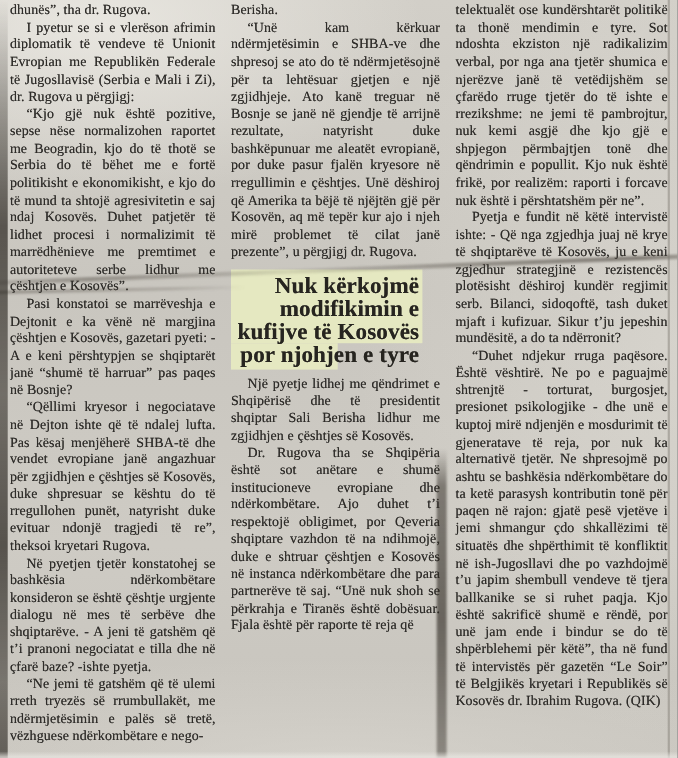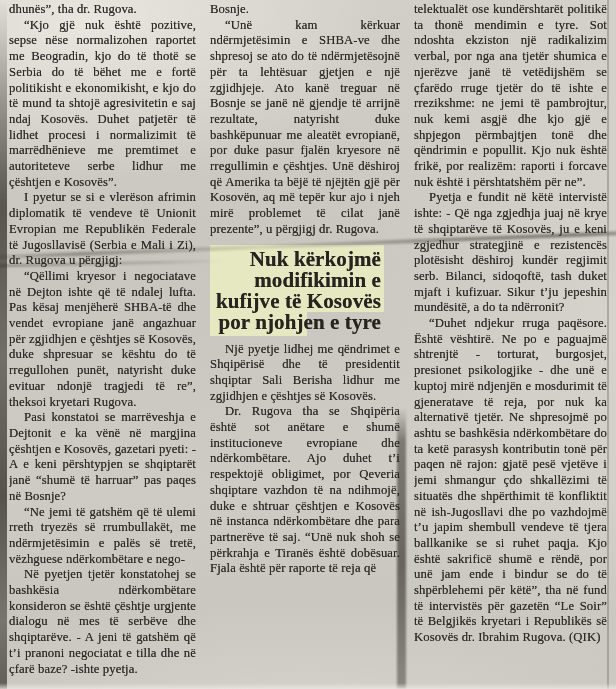--- a/index.html
+++ b/index.html
@@ -76,30 +76,30 @@
     background:linear-gradient(180deg, rgba(235,233,228,0), rgba(235,233,228,.8));
   }
 </style>
 </head>
 <body>
 
 <div class="page">
 
   <div class="col" id="col1">
     <p class="cont">dhunës”, tha dr. Rugova.</p>
+    <p>I pyetur se si e vlerëson afrimin diplomatik të vendeve të Unionit Evropian me Republikën Federale të Jugosllavisë (Serbia e Mali i Zi), dr. Rugova u përgjigj:</p>
     <p>“Kjo gjë nuk është pozitive, sepse nëse normalizohen raportet me Beogradin, kjo do të thotë se Serbia do të bëhet me e fortë politikisht e ekonomikisht, e kjo do të mund ta shtojë agresivitetin e saj ndaj Kosovës. Duhet patjetër të lidhet procesi i normalizimit të marrëdhënieve me premtimet e autoriteteve serbe lidhur me çështjen e Kosovës”.</p>
-    <p>I pyetur se si e vlerëson afrimin diplomatik të vendeve të Unionit Evropian me Republikën Federale të Jugosllavisë (Serbia e Mali i Zi), dr. Rugova u përgjigj:</p>
+    <p>Pasi konstatoi se marrëveshja e Dejtonit e ka vënë në margjina çështjen e Kosovës, gazetari pyeti: - A e keni përshtypjen se shqiptarët janë “shumë të harruar” pas paqes në Bosnje?</p>
     <p>“Qëllimi kryesor i negociatave në Dejton ishte që të ndalej lufta. Pas kësaj menjëherë SHBA-të dhe vendet evropiane janë angazhuar për zgjidhjen e çështjes së Kosovës, duke shpresuar se kështu do të rregullohen punët, natyrisht duke evituar ndonjë tragjedi të re”, theksoi kryetari Rugova.</p>
-    <p>Pasi konstatoi se marrëveshja e Dejtonit e ka vënë në margjina çështjen e Kosovës, gazetari pyeti: - A e keni përshtypjen se shqiptarët janë “shumë të harruar” pas paqes në Bosnje?</p>
+    <p>Në pyetjen tjetër konstatohej se bashkësia ndërkombëtare konsideron se është çështje urgjente dialogu në mes të serbëve dhe shqiptarëve. - A jeni të gatshëm që t’i pranoni negociatat e tilla dhe në çfarë baze? -ishte pyetja.</p>
     <p>“Ne jemi të gatshëm që të ulemi rreth tryezës së rrumbullakët, me ndërmjetësimin e palës së tretë, vëzhguese ndërkombëtare e nego-</p>
-    <p>Në pyetjen tjetër konstatohej se bashkësia ndërkombëtare konsideron se është çështje urgjente dialogu në mes të serbëve dhe shqiptarëve. - A jeni të gatshëm që t’i pranoni negociatat e tilla dhe në çfarë baze? -ishte pyetja.</p>
   </div>
 
   <div class="col" id="col2">
-    <p class="cont">Bosnje.</p>
+    <p class="cont">Berisha.</p>
     <p>“Unë kam kërkuar ndërmjetësimin e SHBA-ve dhe shpresoj se ato do të ndërmjetësojnë për ta lehtësuar gjetjen e një zgjidhjeje. Ato kanë treguar në Bosnje se janë në gjendje të arrijnë rezultate, natyrisht duke bashkëpunuar me aleatët evropianë, por duke pasur fjalën kryesore në rregullimin e çështjes. Unë dëshiroj që Amerika ta bëjë të njëjtën gjë për Kosovën, aq më tepër kur ajo i njeh mirë problemet të cilat janë prezente”, u përgjigj dr. Rugova.</p>
     <h2 class="subhead">Nuk kërkojmë modifikimin e kufijve të Kosovës por njohjen e tyre</h2>
     <p>Një pyetje lidhej me qëndrimet e Shqipërisë dhe të presidentit shqiptar Sali Berisha lidhur me zgjidhjen e çështjes së Kosovës.</p>
     <p>Dr. Rugova tha se Shqipëria është sot anëtare e shumë institucioneve evropiane dhe ndërkombëtare. Ajo duhet t’i respektojë obligimet, por Qeveria shqiptare vazhdon të na ndihmojë, duke e shtruar çështjen e Kosovës në instanca ndërkombëtare dhe para partnerëve të saj. “Unë nuk shoh se përkrahja e Tiranës është dobësuar. Fjala është për raporte të reja që</p>
   </div>
 
   <div class="col" id="col3">
     <p class="cont">telektualët ose kundërshtarët politikë ta thonë mendimin e tyre. Sot ndoshta ekziston një radikalizim verbal, por nga ana tjetër shumica e njerëzve janë të vetëdijshëm se çfarëdo rruge tjetër do të ishte e rrezikshme: ne jemi të pambrojtur, nuk kemi asgjë dhe kjo gjë e shpjegon përmbajtjen tonë dhe qëndrimin e popullit. Kjo nuk është frikë, por realizëm: raporti i forcave nuk është i përshtatshëm për ne”.</p>
     <p>Pyetja e fundit në këtë intervistë ishte: - Që nga zgjedhja juaj në krye të shqiptarëve të Kosovës, ju e keni zgjedhur strategjinë e rezistencës plotësisht dëshiroj kundër regjimit serb. Bilanci, sidoqoftë, tash duket mjaft i kufizuar. Sikur t’ju jepeshin mundësitë, a do ta ndërronit?</p>
     <p>“Duhet ndjekur rruga paqësore. Është vështirë. Ne po e paguajmë shtrenjtë - torturat, burgosjet, presionet psikologjike - dhe unë e kuptoj mirë ndjenjën e mosdurimit të gjeneratave të reja, por nuk ka alternativë tjetër. Ne shpresojmë po ashtu se bashkësia ndërkombëtare do ta ketë parasysh kontributin tonë për paqen në rajon: gjatë pesë vjetëve i jemi shmangur çdo shkallëzimi të situatës dhe shpërthimit të konfliktit në ish-Jugosllavi dhe po vazhdojmë t’u japim shembull vendeve të tjera ballkanike se si ruhet paqja. Kjo është sakrificë shumë e rëndë, por unë jam ende i bindur se do të shpërblehemi për këtë”, tha në fund të intervistës për gazetën “Le Soir” të Belgjikës kryetari i Republikës së Kosovës dr. Ibrahim Rugova. (QIK)</p>

